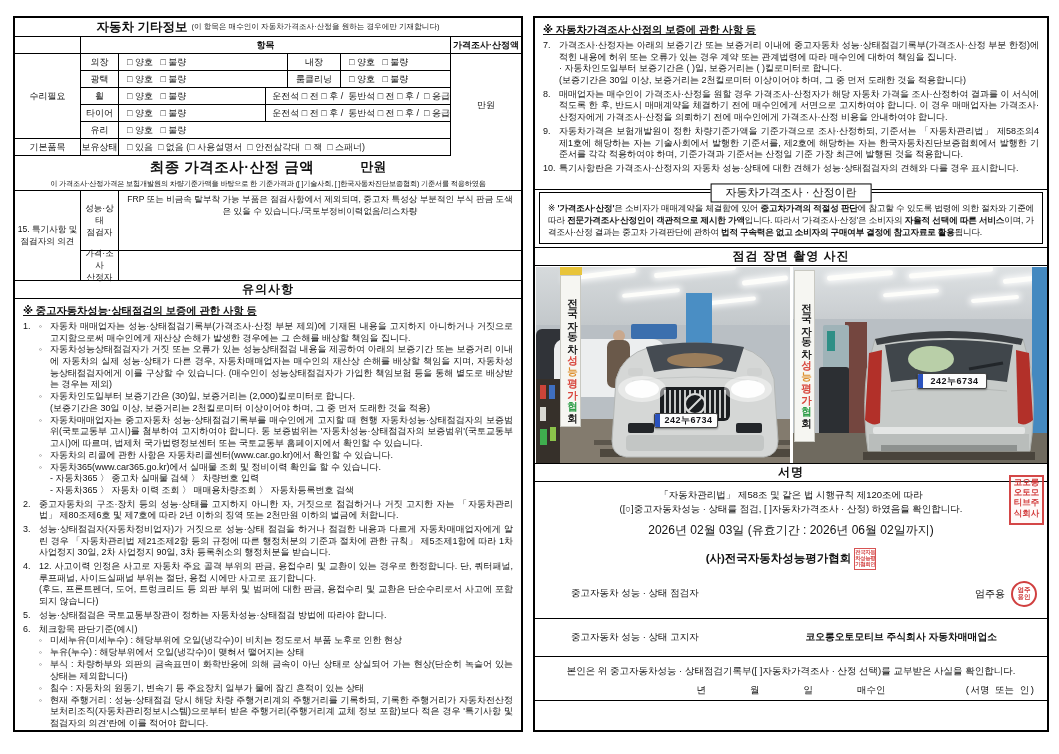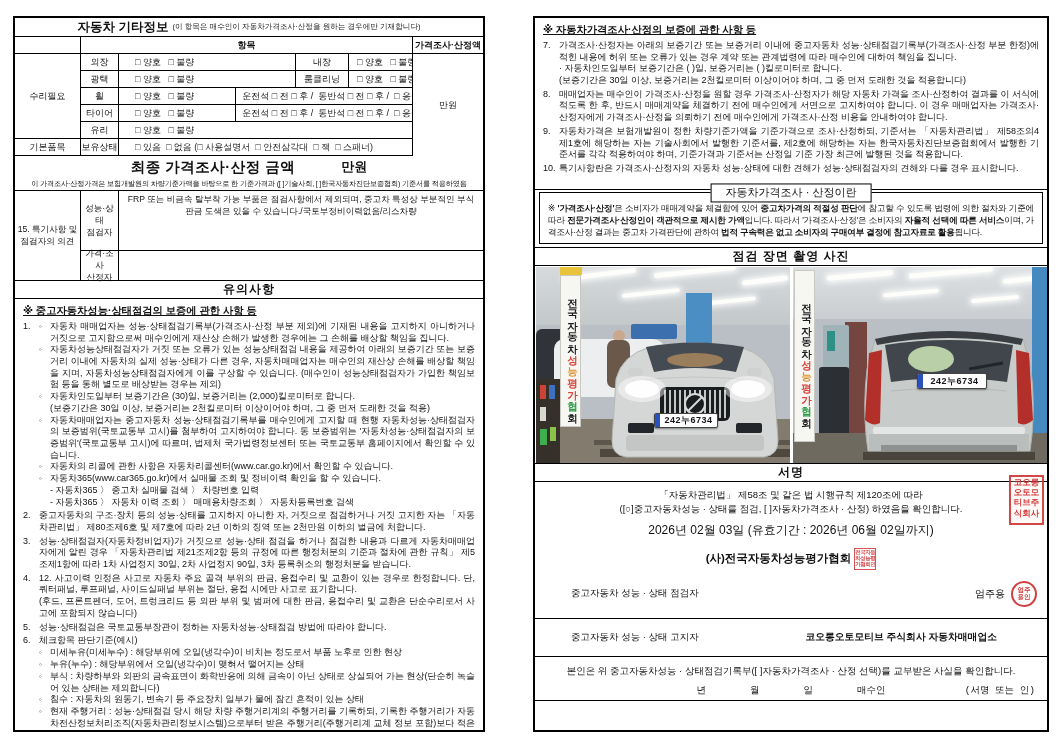--- a/index.html
+++ b/index.html
@@ -1,37 +1,37 @@
 <!DOCTYPE html>
 <html><head>
 <meta charset="utf-8">
 <style>
   * { margin:0; padding:0; box-sizing:border-box; }
   html,body { background:#fff; }
   body { font-family:"Liberation Sans","DejaVu Sans",sans-serif; color:#111; }
   .page { position:relative; width:1059px; height:754px; background:#fff; overflow:hidden; }
 
   .col { position:absolute; top:16px; border:2px solid #000; background:#fff; overflow:hidden; }
-  .colL { left:13px;  width:472px; height:716px; }
+  .colL { left:13px;  width:510px; height:716px; }
   .colR { left:533px; width:516px; height:716px; }
 
   
   .info-table { display:grid; grid-template-columns:66px 38px 1fr 70px;
                 grid-template-rows:19px 17px 17px 17px 17px 17px 17px 17px; width:100%; }
   .info-table > div { border-right:1px solid #000; border-bottom:1px solid #000;
                       display:flex; align-items:center; justify-content:center;
                       font-size:9px; white-space:pre; overflow:hidden; }
   .it-title { grid-column:1/5; border-right:none !important; gap:4px; }
   .it-title b { font-size:12.5px; }
   .it-title .small { font-size:7.6px; color:#222; }
   .it-h2 { grid-column:2/4; font-weight:bold; }
   .it-h3 { border-right:none !important; font-size:8.6px; font-weight:bold; }
   .it-grp { font-size:9.5px; }
   .it-price { grid-row:3/9; grid-column:4; border-right:none !important; border-bottom:none !important; font-size:9.5px; }
-  .cellsplit { display:flex; width:100%; height:100%; align-items:center; justify-content:flex-start !important;margin-left:8px; }
+  .cellsplit { display:flex; width:100%; height:100%; align-items:center; justify-content:flex-start !important; }
   .cell-row { justify-content:flex-start !important; padding:0; }
   .chk { width:168px; padding-left:8px; color:#222; }
   .lbl2 { width:54px; height:100%; border-left:1px solid #000; border-right:1px solid #000;
           display:flex; align-items:center; justify-content:center; }
   .chk2 { flex:1; padding-left:8px; }
   .extra { flex:1; height:100%; border-left:1px solid #000; display:flex; align-items:center; padding-left:6px; white-space:pre; }
 
   .amount { height:22px; display:flex; align-items:center; justify-content:center; gap:46px; }
   .amount b { font-size:14.5px; letter-spacing:.5px; }
   .amount span { font-size:13px; font-weight:bold; }

